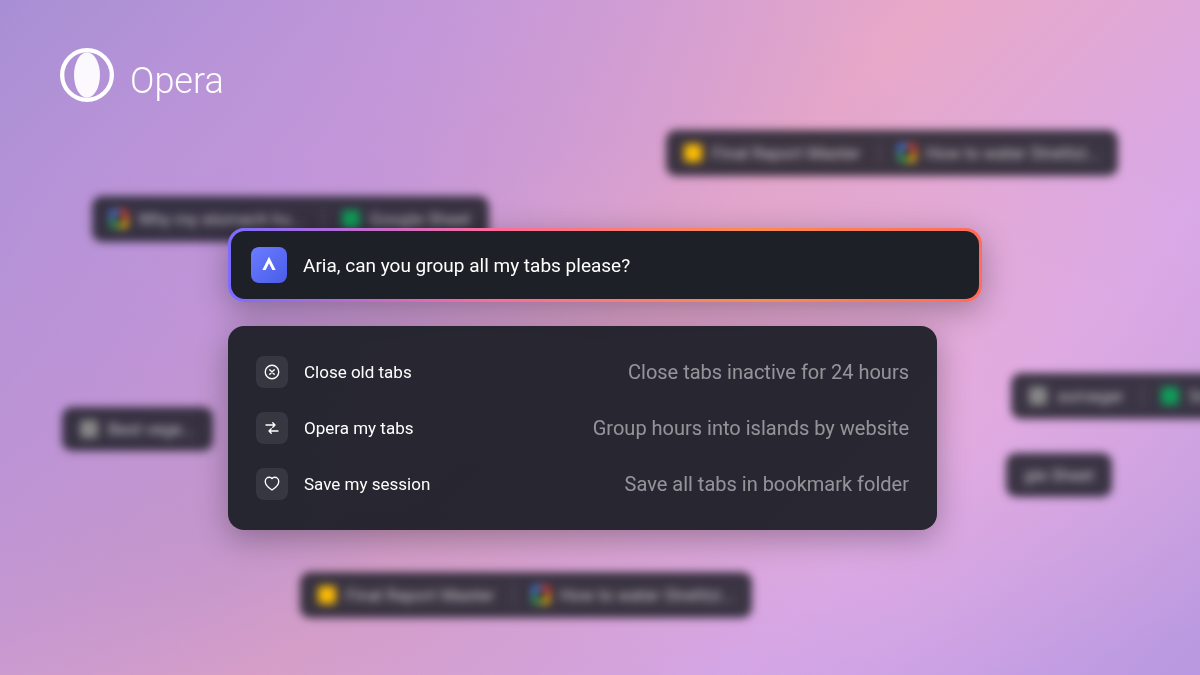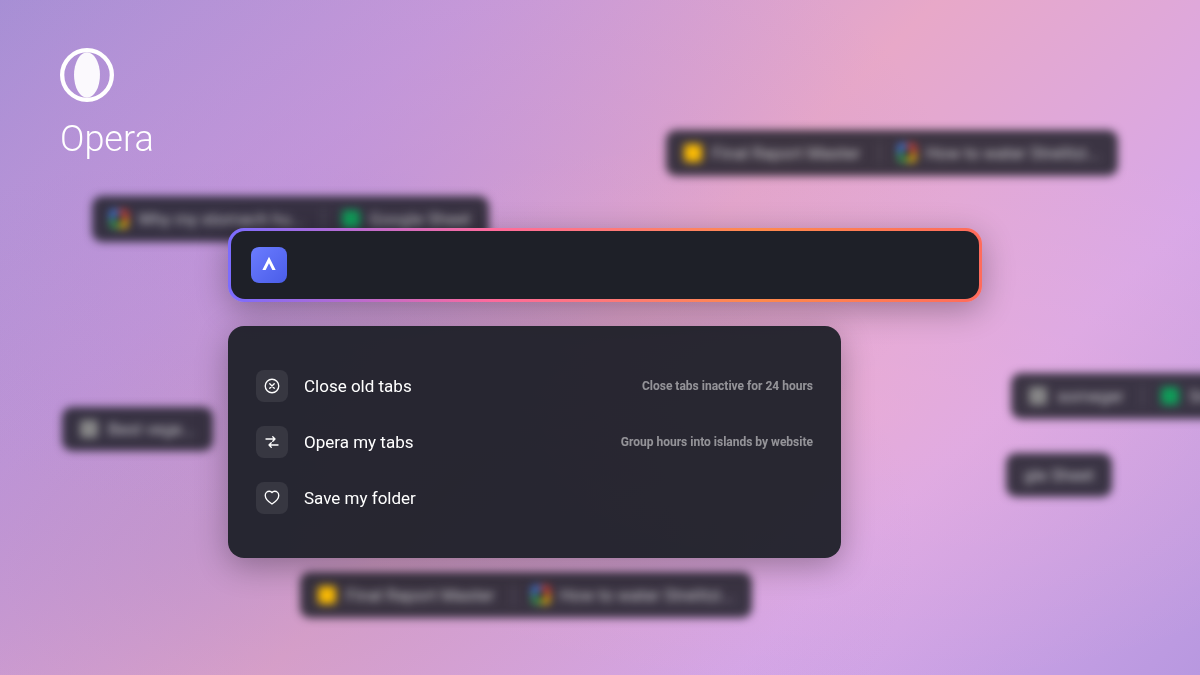--- a/index.html
+++ b/index.html
@@ -23,24 +23,23 @@
       background: radial-gradient(ellipse at 30% 30%, rgba(180,140,220,0.4) 0%, transparent 50%),
                   radial-gradient(ellipse at 70% 60%, rgba(255,180,200,0.3) 0%, transparent 50%),
                   radial-gradient(ellipse at 20% 80%, rgba(140,120,200,0.3) 0%, transparent 50%);
     }
     
     .logo {
       position: absolute;
       top: 48px;
       left: 60px;
       display: flex;
-      align-items: flex-start;
+      align-items: flex-end;
       gap: 16px;
       z-index: 10;
-      flex-direction: column;
     }
     
     .logo-icon {
       width: 54px;
       height: 54px;
     }
     
     .logo-text {
       color: white;
       font-size: 36px;
@@ -114,24 +113,24 @@
     .command-text {
       color: white;
       font-size: 19px;
       font-weight: 400;
     }
     
     .suggestions {
       position: absolute;
       top: 326px;
       left: 228px;
-      width: 613px;
+      width: 709px;
       background: rgba(30, 32, 40, 0.95);
       border-radius: 16px;
-      padding: 32px 14px;
+      padding: 18px 14px;
       z-index: 20;
       box-shadow: 0 8px 32px rgba(0,0,0,0.3);
     }
     
     .suggestion-item {
       display: flex;
       align-items: center;
       padding: 12px 14px;
       border-radius: 10px;
       gap: 16px;
@@ -150,22 +149,22 @@
     
     .suggestion-label {
       color: white;
       font-size: 17px;
       font-weight: 400;
       flex: 1;
     }
     
     .suggestion-desc {
       color: rgba(255,255,255,0.5);
-      font-size: 12px;
-      font-weight: 700;
+      font-size: 20px;
+      font-weight: 400;
     }
     
     .google-icon {
       width: 18px;
       height: 18px;
       border-radius: 50%;
       background: conic-gradient(from 0deg, #ea4335 0deg, #ea4335 90deg, #fbbc05 90deg, #fbbc05 180deg, #34a853 180deg, #34a853 270deg, #4285f4 270deg);
       position: relative;
     }
     
@@ -252,20 +251,21 @@
   <span>How to water Strelitzi...</span>
 </div>
 
 <div class="command-bar">
   <div class="command-bar-inner">
     <div class="aria-icon">
       <svg width="20" height="20" viewBox="0 0 24 24" fill="none">
         <path d="M12 2 L20 18 L16 18 L12 10 L8 18 L4 18 Z" fill="white"></path>
       </svg>
     </div>
+    <span class="command-text">Aria, can you group all my tabs please?</span>
   </div>
 </div>
 
 <div class="suggestions">
   <div class="suggestion-item">
     <div class="suggestion-icon-wrap">
       <svg width="18" height="18" viewBox="0 0 24 24" fill="none">
         <circle cx="12" cy="12" r="9" stroke="white" stroke-width="1.8"></circle>
         <path d="M9 9 L15 15 M15 9 L9 15" stroke="white" stroke-width="1.8" stroke-linecap="round"></path>
       </svg>
@@ -284,15 +284,16 @@
     <span class="suggestion-label">Opera my tabs</span>
     <span class="suggestion-desc">Group hours into islands by website</span>
   </div>
 
   <div class="suggestion-item">
     <div class="suggestion-icon-wrap">
       <svg width="18" height="18" viewBox="0 0 24 24" fill="none">
         <path d="M12 20 C12 20 3 14 3 8.5 C3 5.5 5.5 3 8.5 3 C10 3 11.3 3.7 12 4.8 C12.7 3.7 14 3 15.5 3 C18.5 3 21 5.5 21 8.5 C21 14 12 20 12 20 Z" stroke="white" stroke-width="1.8" stroke-linejoin="round"></path>
       </svg>
     </div>
-    <span class="suggestion-label">Save my folder</span>
+    <span class="suggestion-label">Save my session</span>
+    <span class="suggestion-desc">Save all tabs in bookmark folder</span>
   </div>
 </div>
 
 </body></html>

